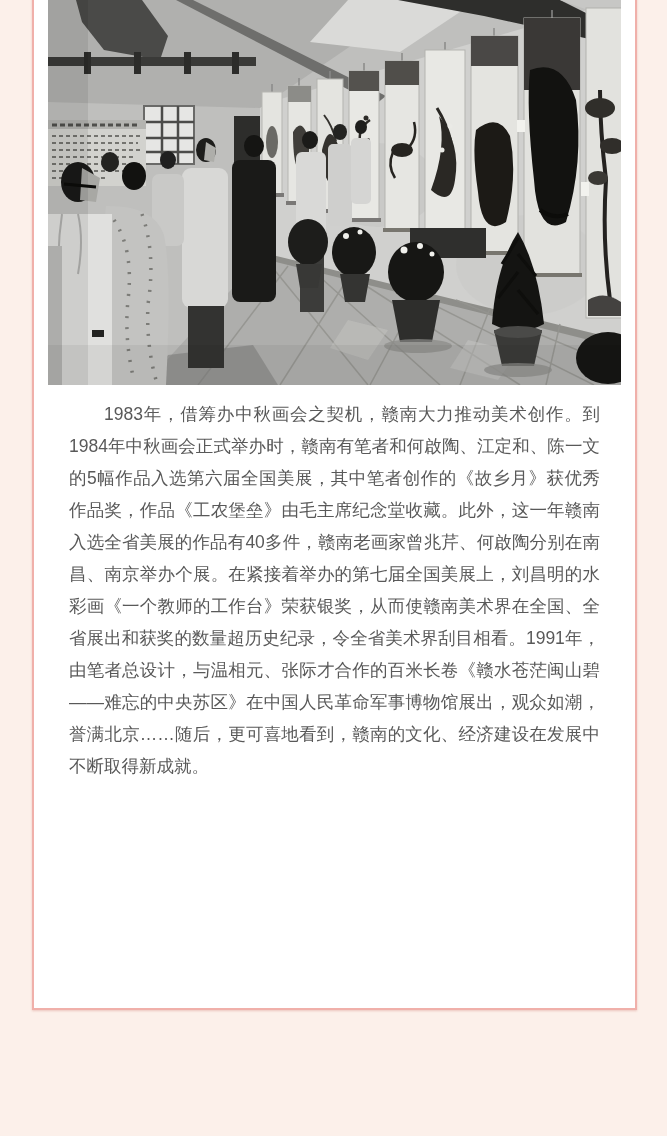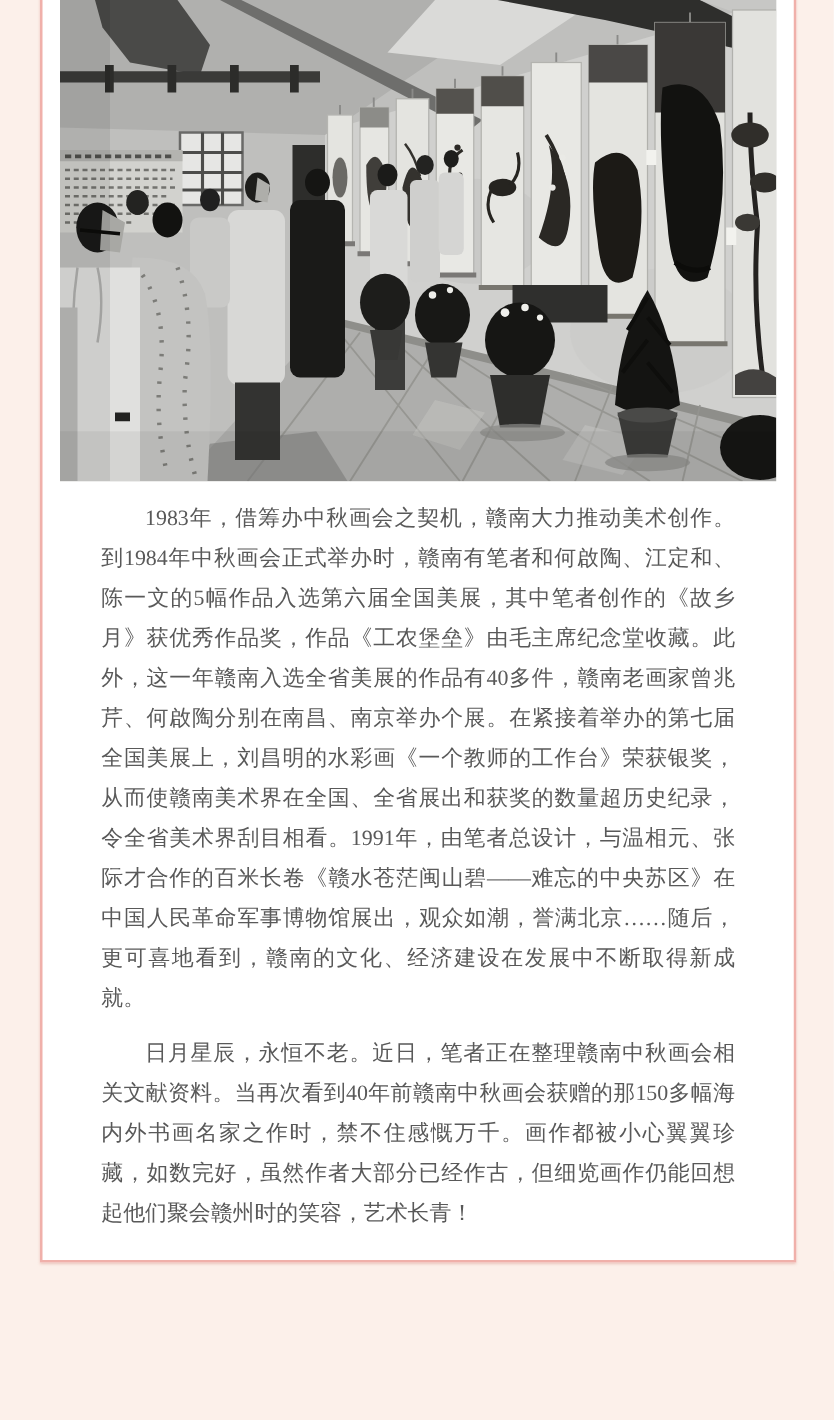--- a/index.html
+++ b/index.html
@@ -21,21 +21,21 @@
     margin:10px 0 0 14px;width:573px;height:385px;
     overflow:hidden;background:#bfbfbd;
   }
   figure.photo svg{display:block}
   .article{
     margin-top:13px;padding:0 35px;
     color:var(--text-color,#595959);
     font-size:17.5px;line-height:32px;
     text-align:justify;text-justify:inter-ideograph;
   }
-  .article p{margin:12px;text-indent:2em;font-family:Liberation Serif, serif;}
+  .article p{margin:0;text-indent:2em;}
 </style>
 </head>
 <body>
 
 <div class="card">
 
   <figure class="photo" aria-label="黑白老照片：展厅内观众列队观看墙上悬挂的一排中国书画立轴，墙边地面摆放盆栽花木，天花板可见木梁，左侧墙上贴有文字展板">
     <svg viewBox="0 0 573 385" width="573" height="385" xmlns="http://www.w3.org/2000/svg">
 
       <rect width="573" height="385" fill="#bfbfbd"></rect>
@@ -205,16 +205,15 @@
         <rect x="0" y="246" width="14" height="139" fill="#bcbcba"></rect>
       </g>
 
       <rect width="40" height="385" fill="#000000" opacity="0.08"></rect>
       <rect x="0" y="345" width="573" height="40" fill="#000000" opacity="0.05"></rect>
     </svg>
   </figure>
 
   <div class="article">
     <p>1983年，借筹办中秋画会之契机，赣南大力推动美术创作。到1984年中秋画会正式举办时，赣南有笔者和何啟陶、江定和、陈一文的5幅作品入选第六届全国美展，其中笔者创作的《故乡月》获优秀作品奖，作品《工农堡垒》由毛主席纪念堂收藏。此外，这一年赣南入选全省美展的作品有40多件，赣南老画家曾兆芹、何啟陶分别在南昌、南京举办个展。在紧接着举办的第七届全国美展上，刘昌明的水彩画《一个教师的工作台》荣获银奖，从而使赣南美术界在全国、全省展出和获奖的数量超历史纪录，令全省美术界刮目相看。1991年，由笔者总设计，与温相元、张际才合作的百米长卷《赣水苍茫闽山碧——难忘的中央苏区》在中国人民革命军事博物馆展出，观众如潮，誉满北京……随后，更可喜地看到，赣南的文化、经济建设在发展中不断取得新成就。</p>
-    <p>日月星辰，永恒不老。近日，笔者正在整理赣南中秋画会相关文献资料。当再次看到40年前赣南中秋画会获赠的那150多幅海内外书画名家之作时，禁不住感慨万千。画作都被小心翼翼珍藏，如数完好，虽然作者大部分已经作古，但细览画作仍能回想起他们聚会赣州时的笑容，艺术长青！</p>
   </div>
 
 </div>
 
 </body></html>

